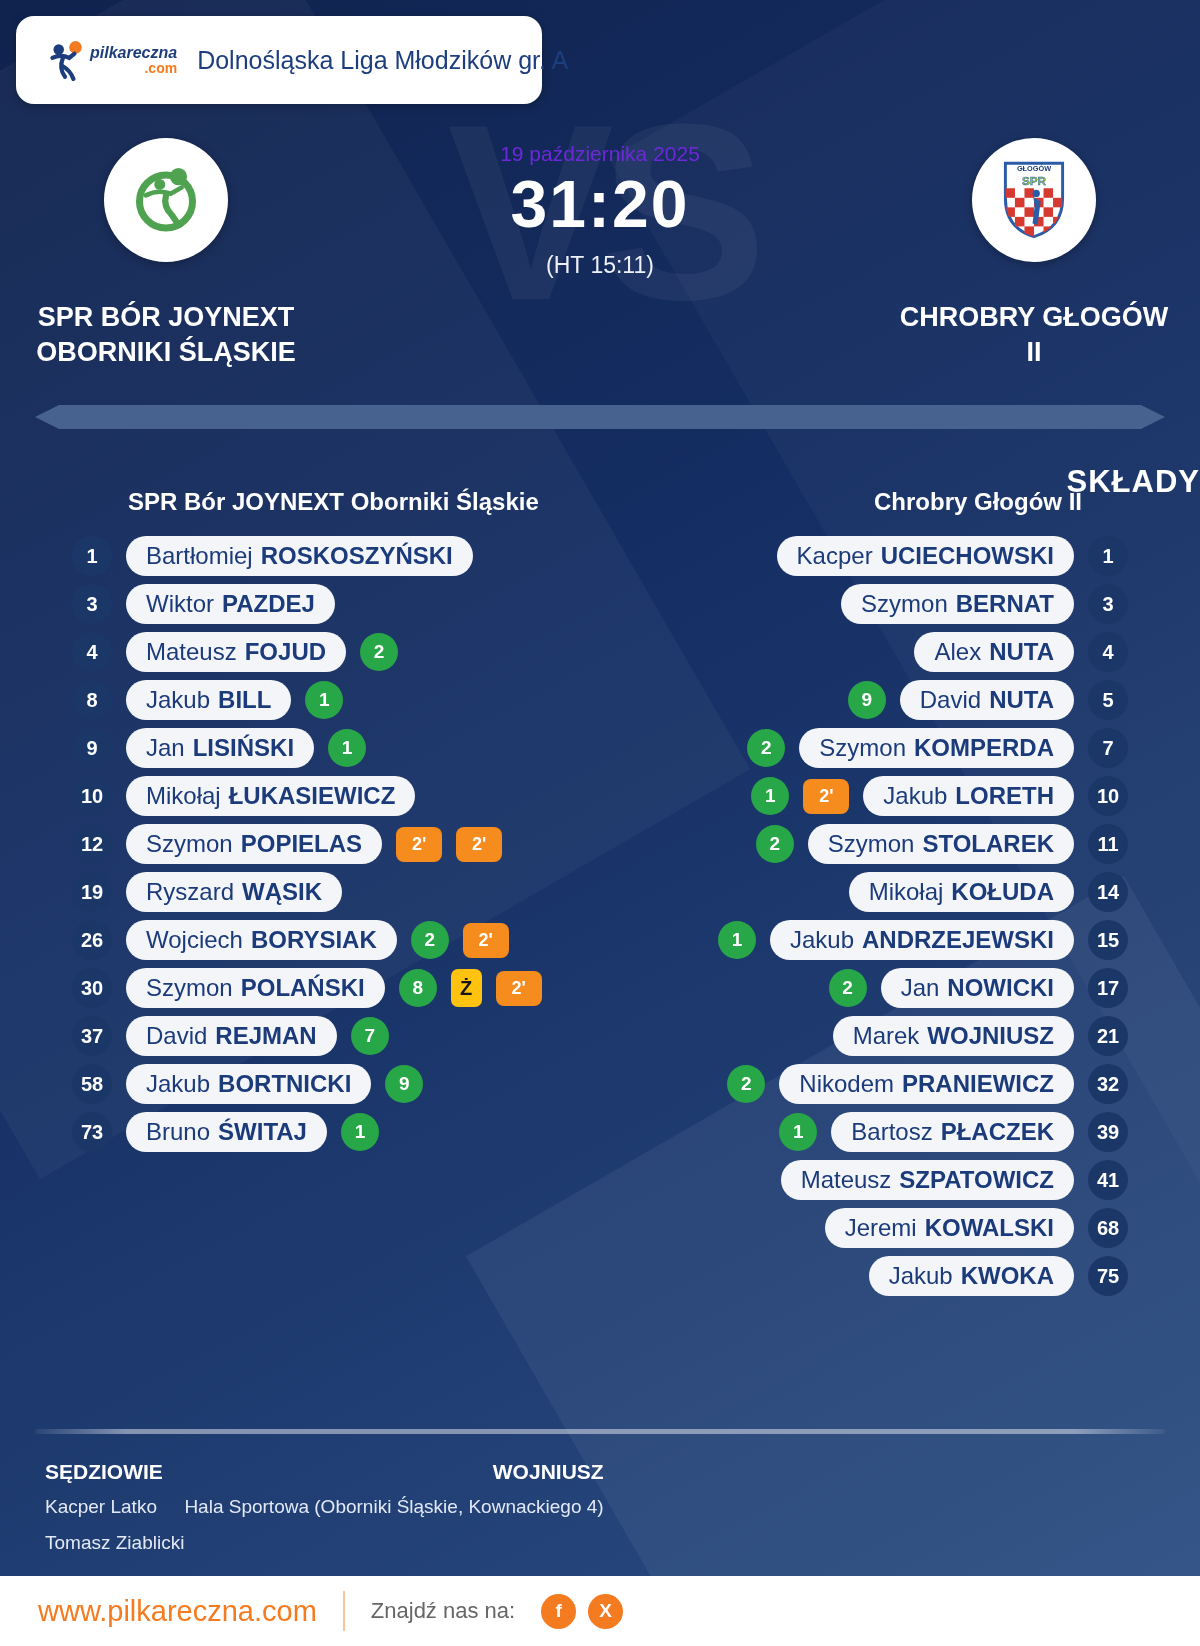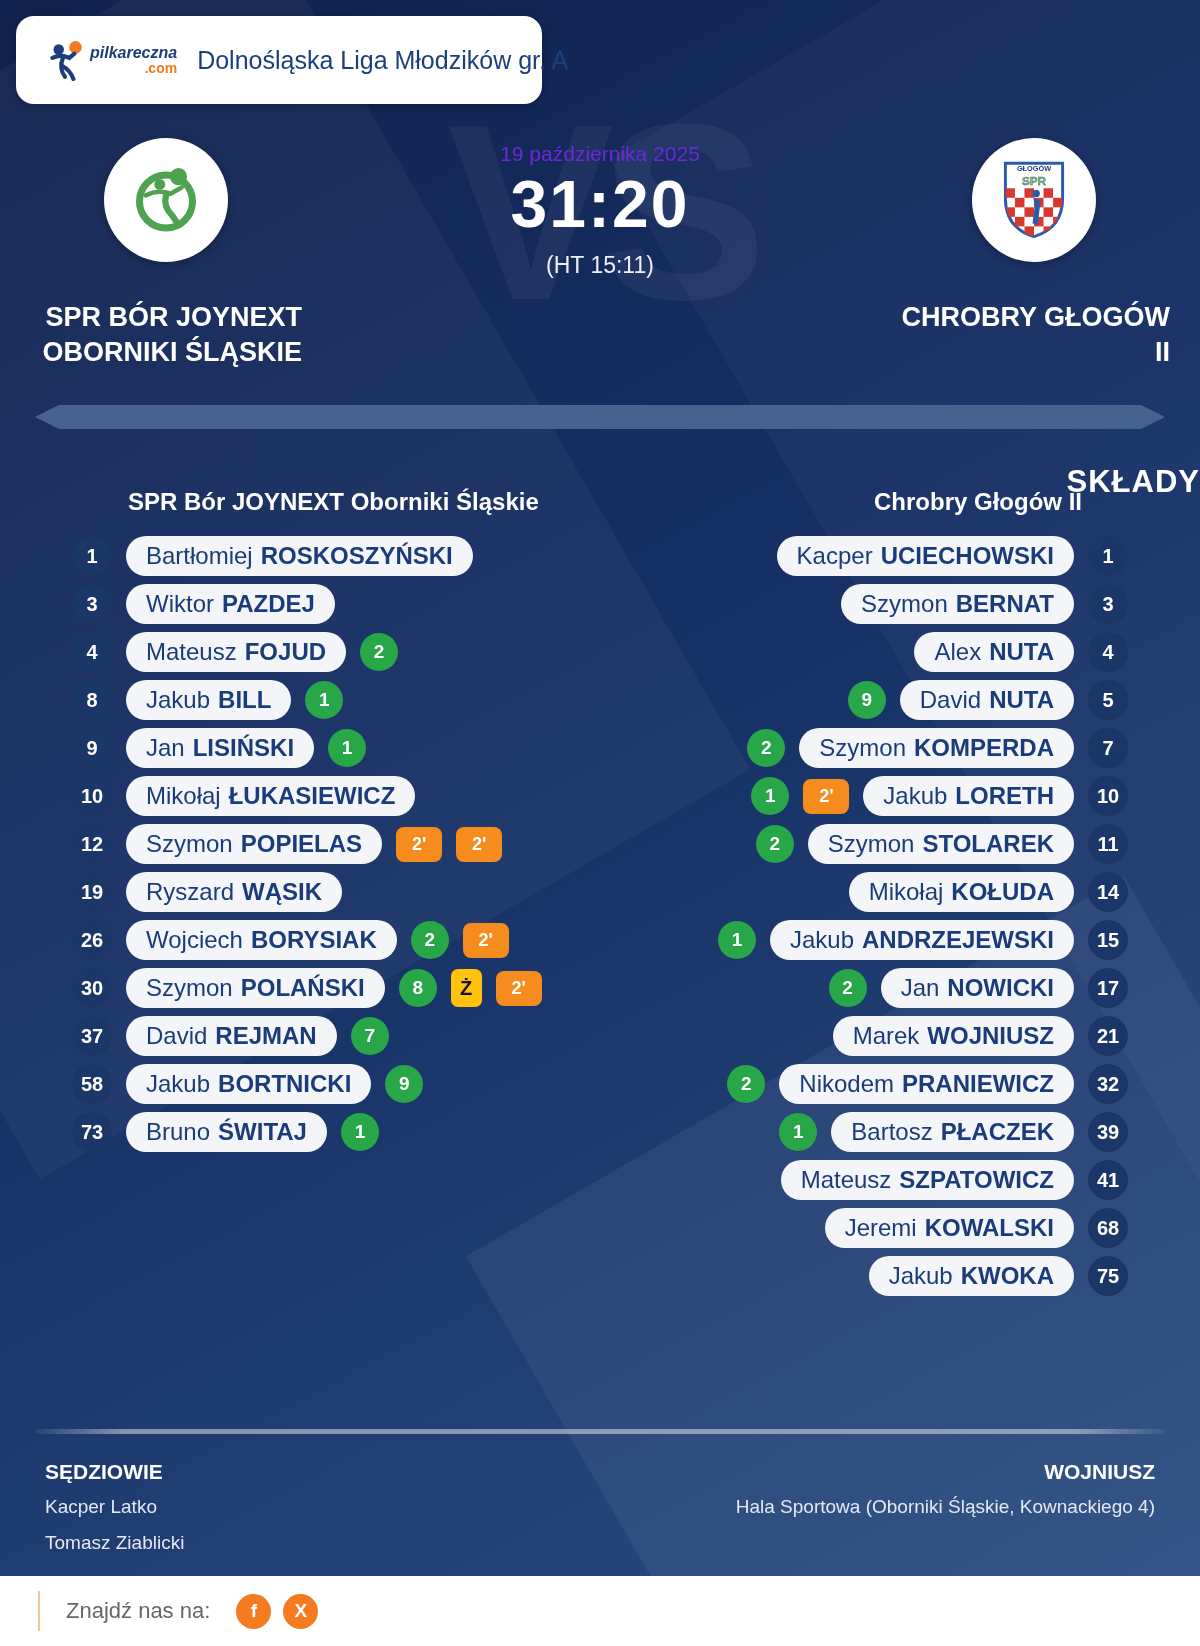--- a/index.html
+++ b/index.html
@@ -18,21 +18,21 @@
     display:flex;align-items:center;gap:20px;padding:16px 28px;box-sizing:border-box;box-shadow:0 2px 8px rgba(0,0,0,0.25);}
   .brand{display:flex;align-items:center;gap:4px;flex:none;}
   .brand-text{display:flex;flex-direction:column;align-items:flex-end;line-height:1;}
   .brand-name{font-size:16px;font-weight:bold;font-style:italic;color:#1d3d7c;}
   .brand-tld{font-size:14px;font-weight:bold;color:#f47b20;}
   .league-title{font-size:25px;color:#1d3e7e;white-space:nowrap;}
 
   
   .vs-watermark{position:absolute;top:88px;left:50%;transform:translateX(-50%);font-size:250px;font-weight:bold;
     letter-spacing:-14px;color:rgba(255,255,255,0.05);line-height:1;pointer-events:none;}
-  .team-block{position:absolute;top:138px;width:272px;text-align:right;}
+  .team-block{position:absolute;top:138px;width:272px;text-align:center;}
   .team-block.home{left:30px;}
   .team-block.away{right:30px;}
   .logo-circle{width:124px;height:124px;border-radius:50%;background:#fff;margin:0 auto;
     display:flex;align-items:center;justify-content:center;box-shadow:0 2px 10px rgba(0,0,0,0.3);}
   .team-name{margin-top:38px;font-size:27px;font-weight:bold;line-height:1.3;}
   .match-center{position:absolute;left:0;right:0;top:142px;text-align:center;}
   .match-date{font-size:21px;color:#6d28d9;}
   .match-score{font-size:66px;font-weight:bold;margin:0 0 10px 0;letter-spacing:2px;}
   .match-ht{font-size:23px;color:#eef1f8;}
 
@@ -56,21 +56,21 @@
   .first-name{font-weight:normal;margin-right:8px;}
   .last-name{font-weight:bold;}
   .badge{display:flex;align-items:center;justify-content:center;font-weight:bold;flex:none;}
   .badge-goal{width:38px;height:38px;border-radius:50%;background:#27a747;color:#fff;font-size:19px;}
   .badge-susp{width:46px;height:35px;border-radius:8px;background:#f68b1e;color:#fff;font-size:18px;}
   .badge-card{width:31px;height:38px;border-radius:7px;background:#ffc20e;color:#151515;font-size:20px;}
 
   
   .thin-divider{position:absolute;top:1429px;left:35px;right:35px;height:5px;border-radius:3px;
     background:linear-gradient(90deg,rgba(255,255,255,0.05),rgba(255,255,255,0.45) 8%,rgba(255,255,255,0.45) 92%,rgba(255,255,255,0.05));}
-  .match-info{position:absolute;top:1460px;left:45px;right:45px;display:flex;justify-content:space-between;}
+  .match-info{position:absolute;top:1460px;left:45px;right:45px;display:flex;}
   .info-block.right{text-align:right;}
   .info-label{font-size:21px;font-weight:bold;margin-bottom:12px;}
   .info-line{font-size:19px;color:#e3e9f4;margin-bottom:14px;}
 
   
   .site-footer{position:absolute;bottom:0;left:0;width:100%;height:70px;background:#fff;display:flex;
     align-items:center;padding:0 38px;box-sizing:border-box;gap:26px;}
   .footer-url{color:#f47b20;font-size:29px;text-decoration:none;}
   .footer-vdiv{width:2px;height:40px;background:#f8c49b;}
   .footer-find{color:#666;font-size:22px;}
@@ -416,19 +416,20 @@
     <div class="info-line">Kacper Latko</div>
     <div class="info-line">Tomasz Ziablicki</div>
   </div>
   <div class="info-block right">
     <div class="info-label">WOJNIUSZ</div>
     <div class="info-line">Hala Sportowa (Oborniki Śląskie, Kownackiego 4)</div>
   </div>
 </div>
 
 <div class="site-footer">
+  <a class="footer-url">www.pilkareczna.com</a>
   <div class="footer-vdiv"></div>
   <div class="footer-find">Znajdź nas na:</div>
   <div class="social-icons">
     <div class="social-circle">f</div>
     <div class="social-circle">X</div>
   </div>
 </div>
 
 </body></html>

